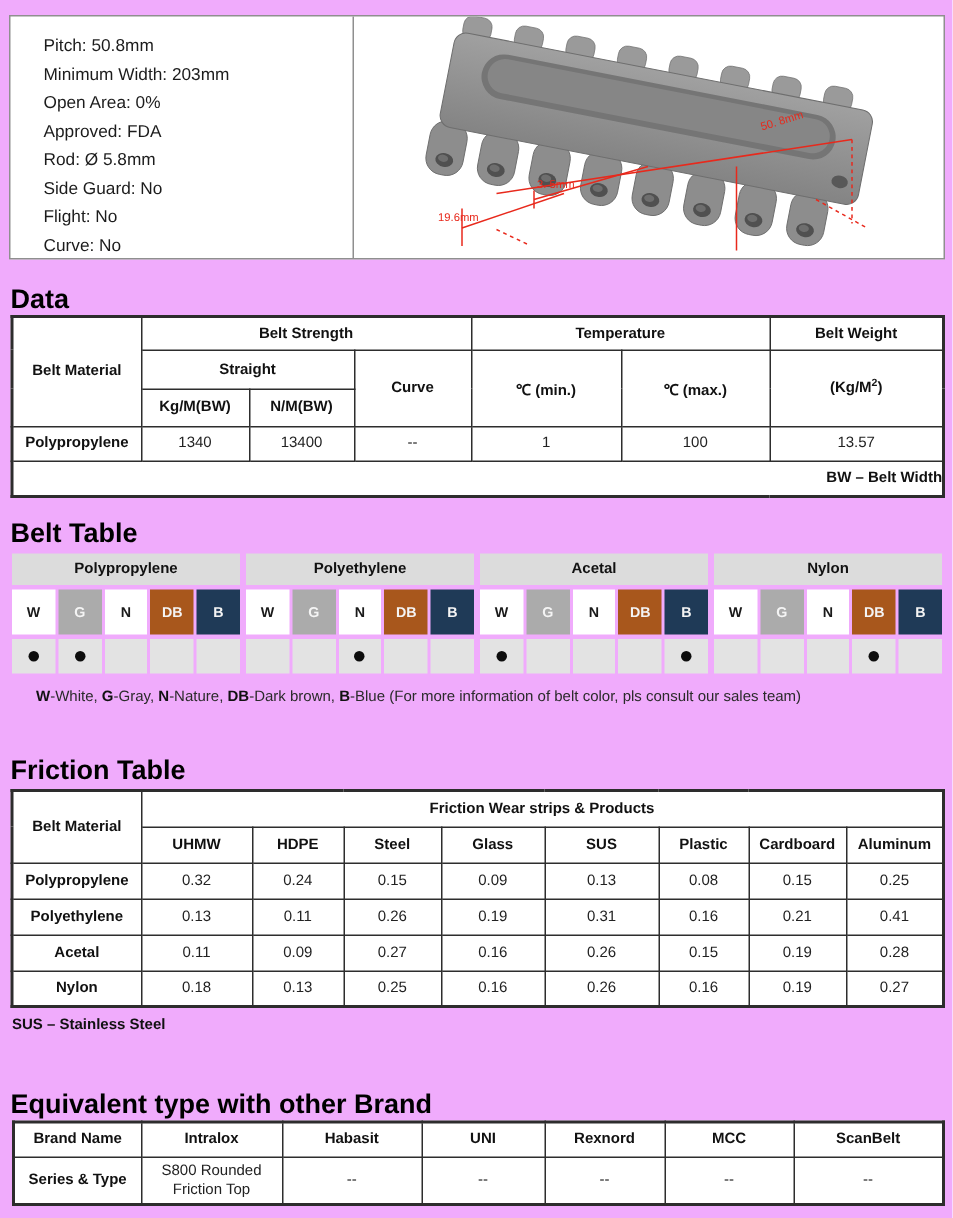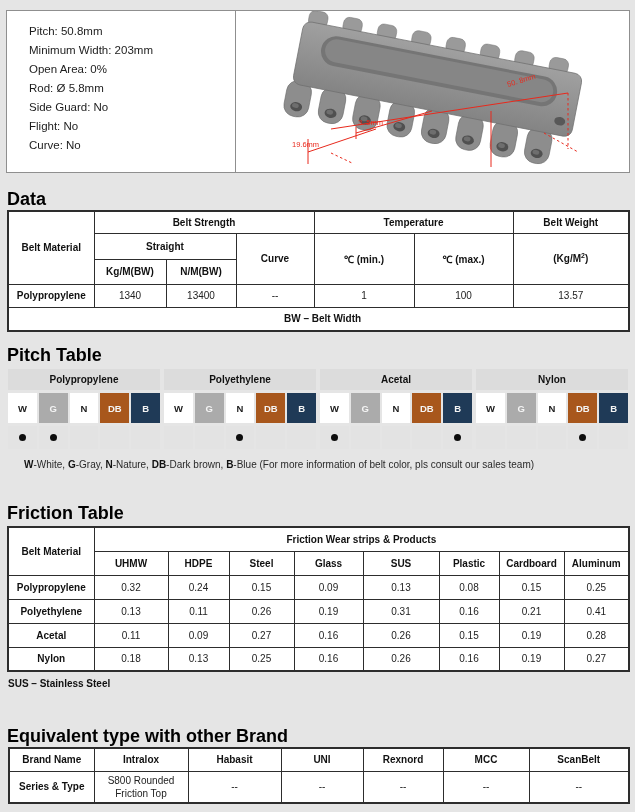--- a/index.html
+++ b/index.html
@@ -1,34 +1,34 @@
 <!DOCTYPE html>
 <html><head>
 <meta charset="utf-8">
 <style>
   * { margin:0; padding:0; box-sizing:border-box; }
   html,body { background:#fff; }
   body { width:635px; height:812px; font-family:"Liberation Sans", sans-serif; color:#1a1a1a; position:relative; }
-  .page { position:relative; width:635px; height:812px; overflow:hidden; background:#e5e5e5; }
+  .page { position:relative; width:635px; height:812px; overflow:hidden; background:#f0abfc; }
 
   
   .spec-wrap { position:absolute; left:6px; top:10px; width:624px; height:163px; border:1px solid #8f8f8f; display:flex; background:#fff; }
   .spec-list { width:229px; border-right:1px solid #8f8f8f; padding:11px 8px 0 22px; }
   .spec-item { font-size:11.5px; color:#1c1c1c; line-height:19px; white-space:nowrap; }
   .image-cell { flex:1; position:relative; overflow:hidden; }
   .image-cell svg { position:absolute; left:0; top:0; }
 
   
   .sec-title { position:absolute; left:7px; font-size:18px; font-weight:bold; color:#000; }
 
   
   table { border-collapse:collapse; table-layout:fixed; background:#fff; }
   td { border:1px solid #2d2d2d; text-align:center; vertical-align:middle; font-size:10px; color:#222; overflow:hidden; }
   td.hdr { font-weight:bold; color:#111; }
-  td.left { text-align:center; padding-left:8px;margin-left:32px; }
+  td.left { text-align:right; padding-left:8px;margin-left:32px; }
   .tbl { position:absolute; border:2px solid #2d2d2d; }
 
   .sup { font-size:7px; vertical-align:super; }
 
   
   .color-grid { position:absolute; left:8px; top:369px; width:620px; display:grid; grid-template-columns:repeat(4,1fr); column-gap:4px; }
   .color-group { display:grid; grid-template-columns:repeat(5,1fr); grid-template-rows:21px 30px 23px; gap:3px 2px; }
   .group-hdr { grid-column:1/-1; background:#dcdcdc; display:flex; align-items:center; justify-content:center; font-size:10px; font-weight:bold; color:#111; }
   .swatch { display:flex; align-items:center; justify-content:center; font-size:9.5px; font-weight:bold; background:#fff; }
   .dot-cell { background:#e3e3e3; display:flex; align-items:center; justify-content:center; }
@@ -44,20 +44,21 @@
 </head>
 <body>
 
 <div class="page">
 
   <div class="spec-wrap">
     <div class="spec-list">
       <div class="spec-item">Pitch: 50.8mm</div>
       <div class="spec-item">Minimum Width: 203mm</div>
       <div class="spec-item">Open Area: 0%</div>
+      <div class="spec-item">Approved: FDA</div>
       <div class="spec-item">Rod: Ø 5.8mm</div>
       <div class="spec-item">Side Guard: No</div>
       <div class="spec-item">Flight: No</div>
       <div class="spec-item">Curve: No</div>
     </div>
 
     <div class="image-cell">
       <svg width="393" height="161" viewBox="0 0 393 161">
         <defs>
           <linearGradient id="gTop" x1="0" y1="0" x2="0" y2="1">
@@ -155,21 +156,21 @@
       <td>1</td>
       <td>100</td>
       <td>13.57</td>
     </tr>
     <tr style="height:24px;">
       <td class="left footnote-bold" colspan="7">BW – Belt Width</td>
     </tr>
   </tbody>
     </table>
 
-  <div class="sec-title" style="top:345px;">Pitch Table</div>
+  <div class="sec-title" style="top:345px;">Belt Table</div>
 
   <div class="color-grid">
 
     <div class="color-group">
       <div class="group-hdr">Polypropylene</div>
       <div class="swatch" style="background: rgb(255, 255, 255); color: rgb(26, 26, 26);">W</div>
       <div class="swatch" style="background: rgb(171, 171, 171); color: rgb(244, 244, 244);">G</div>
       <div class="swatch" style="background: rgb(255, 255, 255); color: rgb(26, 26, 26);">N</div>
       <div class="swatch" style="background: rgb(168, 87, 28); color: rgb(244, 244, 244);">DB</div>
       <div class="swatch" style="background: rgb(31, 58, 87); color: rgb(244, 244, 244);">B</div>

